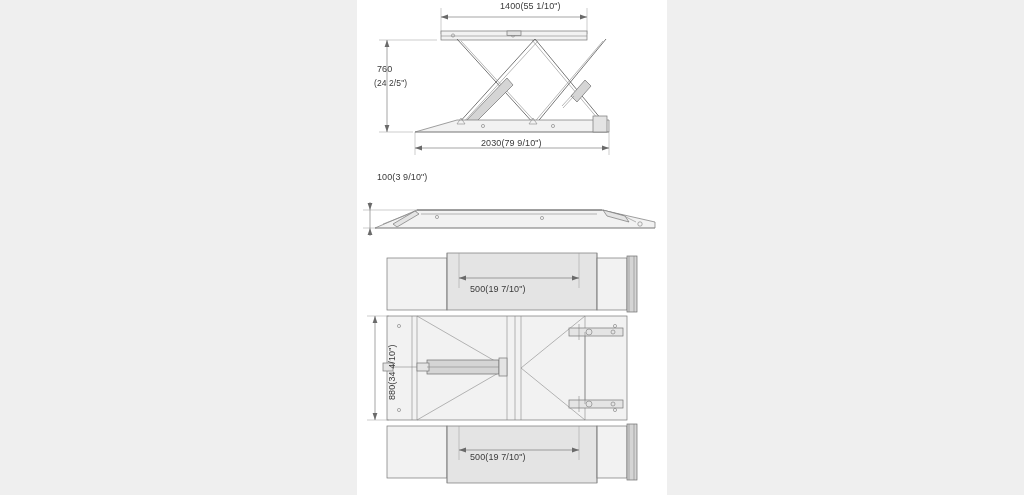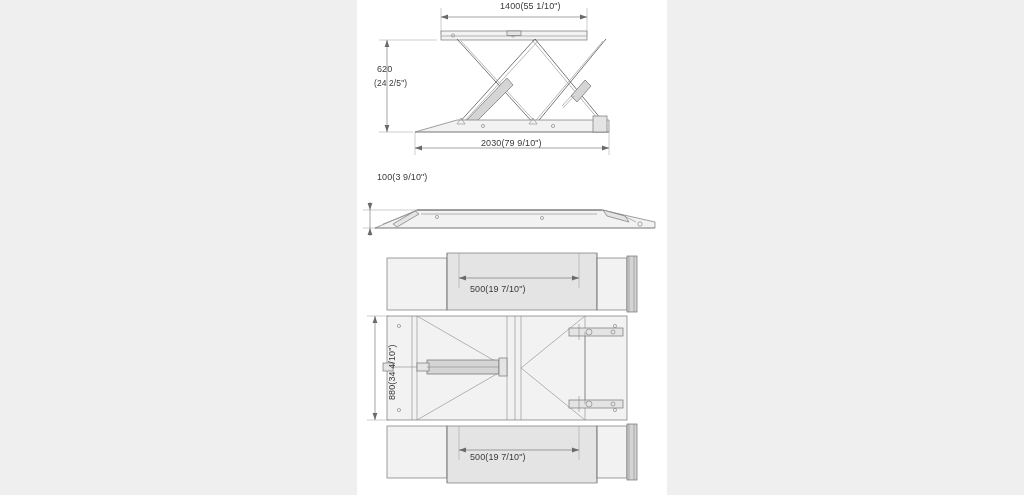--- a/index.html
+++ b/index.html
@@ -87,21 +87,21 @@
       <polygon class="arrow" points="30,132 27.6,125 32.4,125"></polygon>
 
       <line class="ln-ext" x1="58" y1="132" x2="58" y2="155"></line>
       <line class="ln-ext" x1="252" y1="132" x2="252" y2="155"></line>
       <line class="ln-dim" x1="58" y1="148" x2="252" y2="148"></line>
       <polygon class="arrow" points="58,148 65,145.6 65,150.4"></polygon>
       <polygon class="arrow" points="252,148 245,145.6 245,150.4"></polygon>
     </svg>
 
     <div class="dim-text" style="left:143px;top:1px;">1400(55 1/10")</div>
-    <div class="dim-text" style="left:20px;top:64px;">620</div>
+    <div class="dim-text" style="left:20px;top:64px;">760</div>
     <div class="dim-text small" style="left:17px;top:78px;">(24 2/5")</div>
     <div class="dim-text" style="left:124px;top:138px;">2030(79 9/10")</div>
 
     <svg width="310" height="80" viewBox="0 0 310 80" style="top:180px;">
 
       <polygon class="fill-lt" points="18,48 60,30 245,30 298,42 298,48"></polygon>
       <line class="ln-thin" x1="18" y1="48" x2="298" y2="48"></line>
       <line class="ln" x1="60" y1="30" x2="245" y2="30"></line>
       <line class="ln-thin" x1="64" y1="34" x2="240" y2="34"></line>
       <line class="ln-thin" x1="26" y1="44" x2="60" y2="31"></line>

